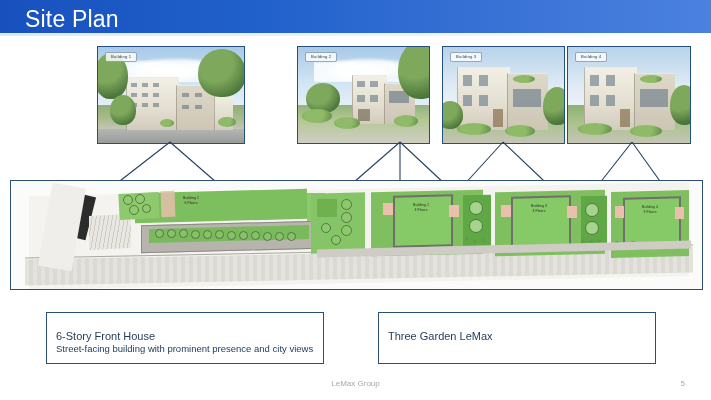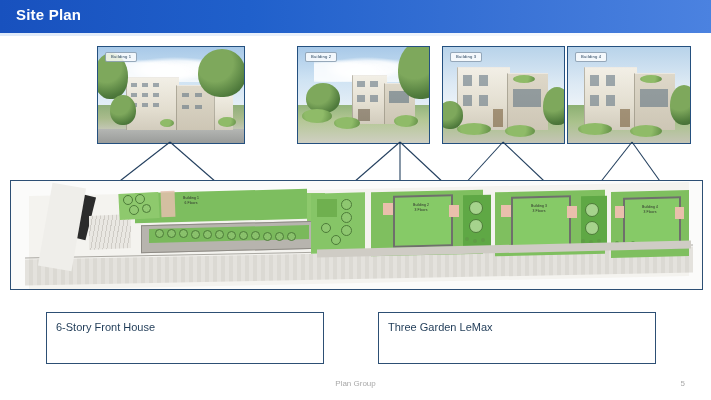--- a/index.html
+++ b/index.html
@@ -14,22 +14,22 @@
     color: #1f3b57;
   }
 
   
   #header {
     position: absolute; left: 0; top: 0;
     width: 711px; height: 33px;
     background: linear-gradient(90deg, #1851be 0%, #2060cb 35%, #3a73d6 72%, #4b82e0 100%);
   }
   #header-title {
-    position: absolute; left: 16px; top: 6px;
-    font-size: 15px; font-weight: bold; color: #ffffff;
+    position: absolute; left: 25px; top: 6px;
+    font-size: 23px; font-weight: normal; color: #ffffff;
     letter-spacing: .2px;
   }
   #header-rule {
     position: absolute; left: 0; top: 33px; width: 711px; height: 3px;
     background: linear-gradient(90deg,#dfeaf9 0%, #eef4fc 60%, #ffffff 100%);
   }
 
   
   .thumb {
     position: absolute;
@@ -118,21 +118,21 @@
   .sp-dot  { position:absolute; border-radius:50%; background:#5f9c46; }
 
   
   .caption {
     position: absolute;
     border: 1.2px solid #2d4f74;
     background: #ffffff;
     box-sizing: border-box;
     padding: 7px 9px 6px 9px;
   }
-  .cap-title { font-size: 11px; line-height: 14px; color: #1f3b57; }
+  .cap-title { font-size: 11px; line-height: 14px; color: #1f3b57; margin-top: 9px; }
   .cap-body  { font-size: 9.5px; line-height: 12.5px; color: #23415f; }
 
   
   #footer-company {
     position:absolute; left:0; top:379px; width:711px;
     text-align:center; font-size:8px; color:#a9a9a9;
   }
   #footer-page {
     position:absolute; right:26px; top:379px;
     font-size:8px; color:#a9a9a9;
@@ -328,20 +328,21 @@
 3 Floors</div>
   <div class="sp-dot" style="left:604px; top:60px; width:4px; height:4px;"></div>
   <div class="sp-dot" style="left:612px; top:61px; width:4px; height:4px;"></div>
   <div class="sp-dot" style="left:620px; top:60px; width:4px; height:4px;"></div>
 
   <div class="sp paveM" style="left:306px; top:64px; width:374px; height:8px; background:#cfccc5; transform:skewY(-1.4deg);"></div>
 </div>
 
 <div class="caption" style="left:46px; top:312px; width:278px; height:52px;">
   <div class="cap-title">6-Story Front House</div>
+  <div class="cap-body">Street-facing building with prominent presence and city views</div>
 </div>
 
 <div class="caption" style="left:378px; top:312px; width:278px; height:52px;">
   <div class="cap-title">Three Garden LeMax</div>
 </div>
 
-<div id="footer-company">Plan Group</div>
+<div id="footer-company">LeMax Group</div>
 <div id="footer-page">5</div>
 
 </body></html>

